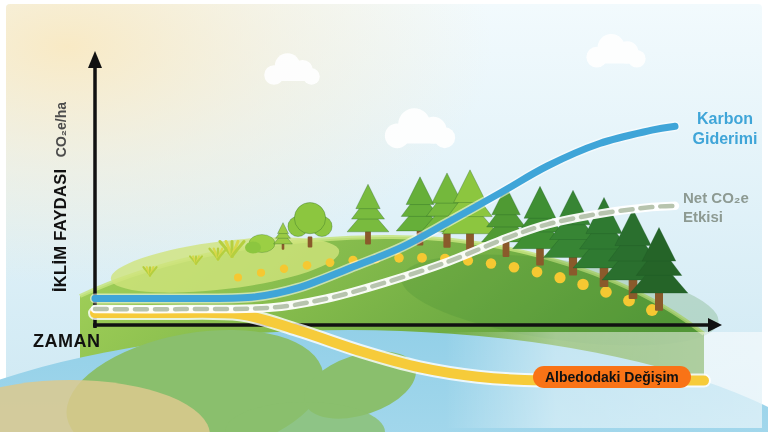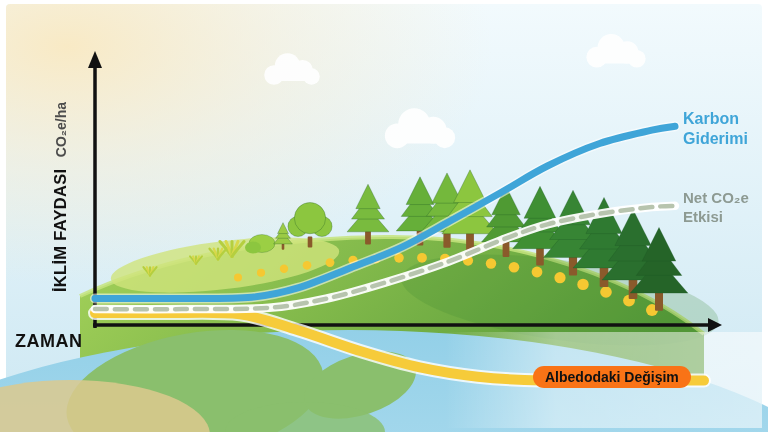--- a/index.html
+++ b/index.html
@@ -1,19 +1,19 @@
 <!DOCTYPE html>
 <html><head>
 <meta charset="utf-8">
 <style>
   html,body{margin:0;padding:0;background:#fff;}
   body{font-family:"Liberation Sans",sans-serif;}
   .stage{position:relative;width:768px;height:432px;background:#fff;overflow:hidden;}
   .stage svg{position:absolute;left:0;top:0;}
-  .xlabel{position:absolute;left:15px;top:331px;font-size:18px;font-weight:800;
+  .xlabel{position:absolute;left:33px;top:331px;font-size:18px;font-weight:800;
           letter-spacing:.5px;color:#111;}
   .ylabel{position:absolute;left:-70px;top:186px;width:264px;height:22px;
           transform:rotate(-90deg);text-align:center;white-space:nowrap;}
   .yl-main{font-size:16.5px;font-weight:800;color:#111;letter-spacing:.3px;}
   .yl-unit{font-size:14px;font-weight:700;color:#4c4c4c;margin-left:7px;}
   .lbl-karbon{position:absolute;left:683px;top:109px;width:84px;
           font-size:16px;font-weight:800;line-height:1.22;}
   .lbl-net{position:absolute;left:683px;top:189px;width:92px;
           font-size:15px;font-weight:800;line-height:1.25;}
   .lbl-albedo{position:absolute;left:533px;top:366px;padding:3px 12px;
@@ -240,16 +240,16 @@
         <path d="M95.0 298.5 C109.5 298.5 155.9 298.7 182.0 298.5 C208.1 298.3 232.3 298.9 251.6 297.2 C270.9 295.4 281.6 292.8 298.0 287.9 C314.4 283.0 332.8 274.9 350.2 268.0 C367.6 261.2 386.0 254.6 402.4 246.8 C418.8 239.1 432.4 230.7 448.8 221.7 C465.2 212.6 484.6 201.8 501.0 192.5 C517.4 183.2 531.0 174.2 547.4 166.0 C563.8 157.8 582.2 149.4 599.6 143.5 C617.0 137.5 639.2 133.1 651.8 130.2 C664.4 127.4 671.1 126.9 675.0 126.3" fill="none" stroke="#fff" stroke-width="10" opacity="0.55" stroke-linecap="round"></path>
         <path d="M95.0 298.5 C109.5 298.5 155.9 298.7 182.0 298.5 C208.1 298.3 232.3 298.9 251.6 297.2 C270.9 295.4 281.6 292.8 298.0 287.9 C314.4 283.0 332.8 274.9 350.2 268.0 C367.6 261.2 386.0 254.6 402.4 246.8 C418.8 239.1 432.4 230.7 448.8 221.7 C465.2 212.6 484.6 201.8 501.0 192.5 C517.4 183.2 531.0 174.2 547.4 166.0 C563.8 157.8 582.2 149.4 599.6 143.5 C617.0 137.5 639.2 133.1 651.8 130.2 C664.4 127.4 671.1 126.9 675.0 126.3" fill="none" stroke="#3fa5d8" stroke-width="7" stroke-linecap="round"></path>
       </g>
 </svg>
 
   <div class="ylabel">
     <span class="yl-main">İKLİM FAYDASI</span>
     <span class="yl-unit">CO₂e/ha</span>
   </div>
   <div class="xlabel">ZAMAN</div>
-  <div class="lbl-karbon" style="color: rgb(63, 165, 216);">Karbon Giderimi</div>
+  <div class="lbl-karbon" style="color: rgb(63, 165, 216); text-align: center;">Karbon Giderimi</div>
   <div class="lbl-net" style="color: rgb(141, 154, 146);">Net CO₂e Etkisi</div>
   <div class="lbl-albedo" style="background: #f97316; color: rgb(17, 17, 17);">Albedodaki Değişim</div>
 </div>
 
 </body></html>

